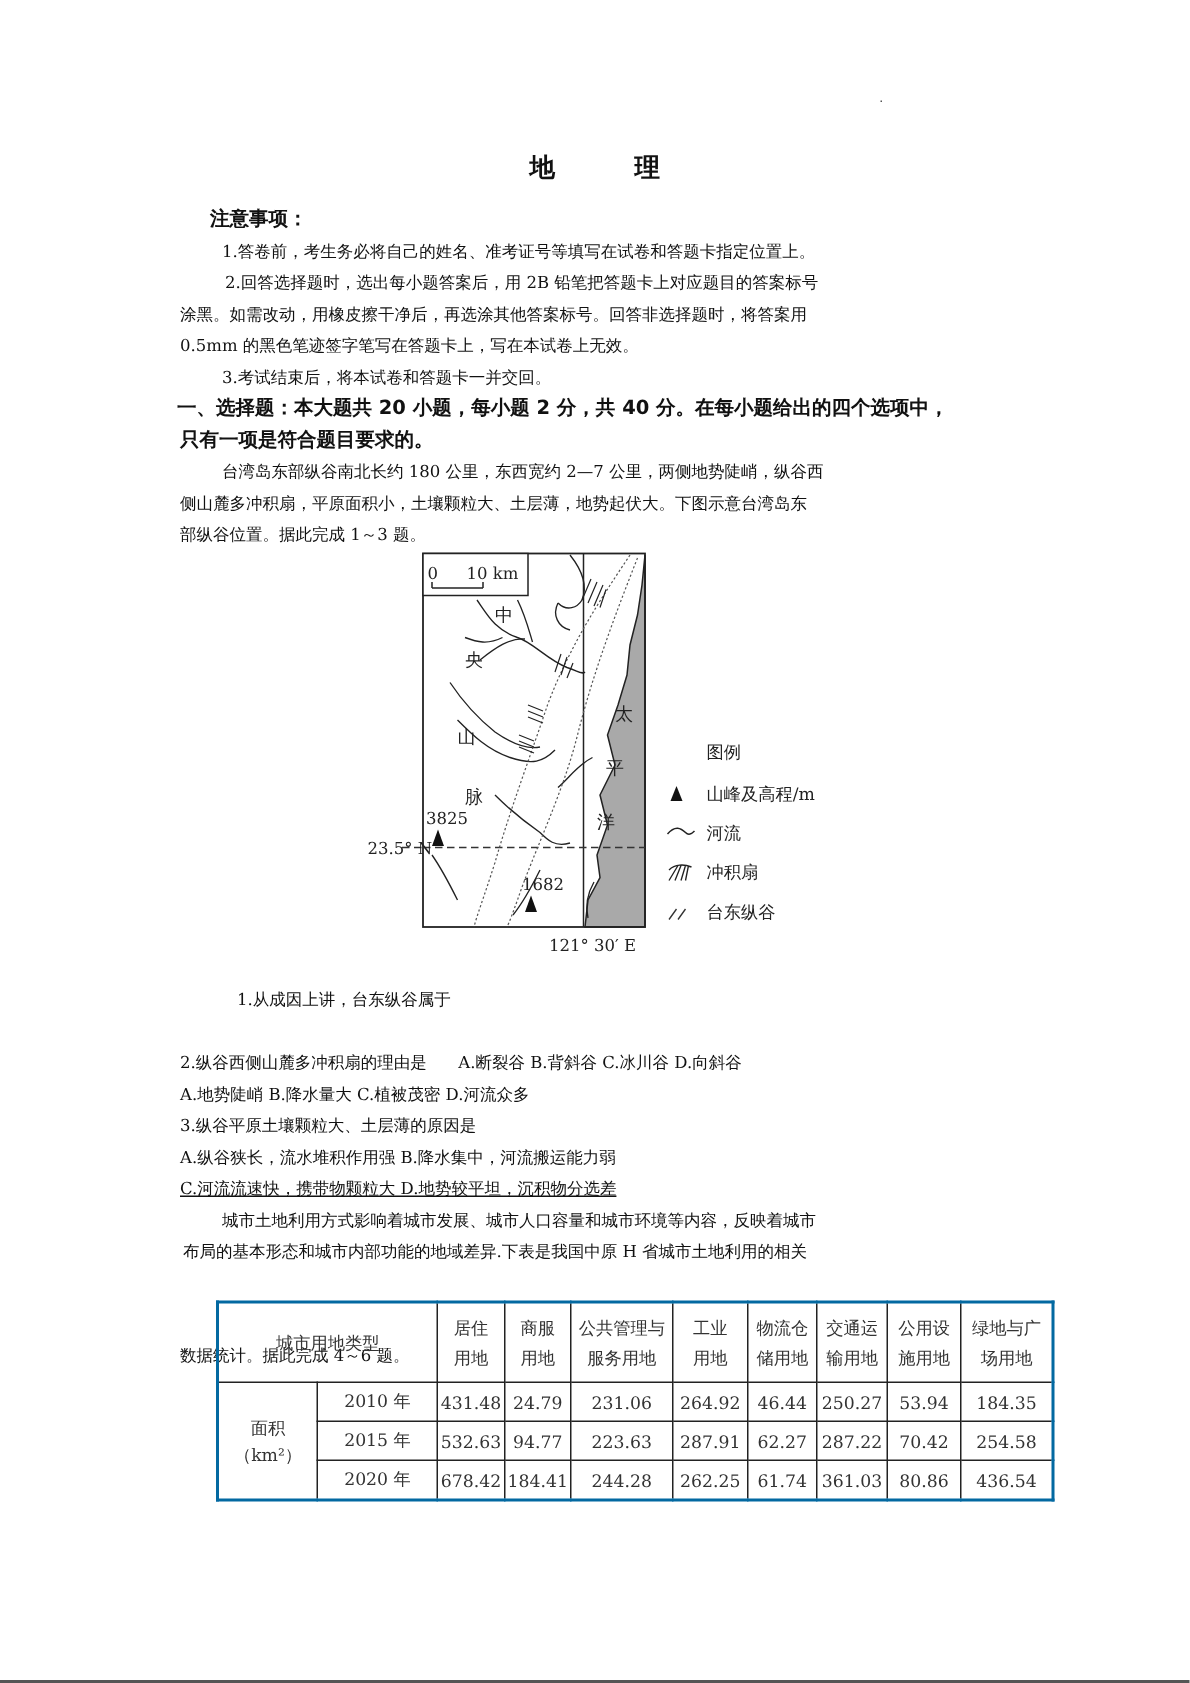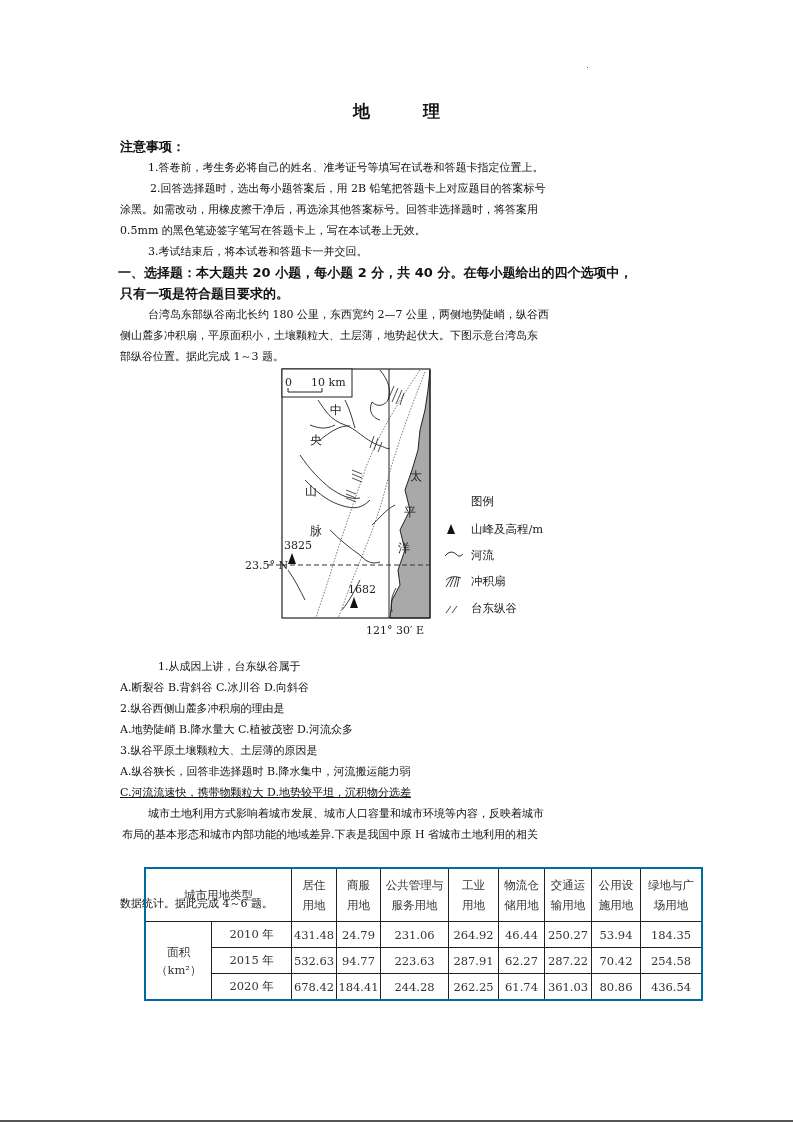--- a/index.html
+++ b/index.html
@@ -23,21 +23,21 @@
   .bottom-line { position:absolute; left:0; bottom:0; width:793px; height:2px; background:#555; }
   .dot { position:absolute; left:587px; top:67px; width:1px; height:1px; background:#555; }
 </style>
 </head>
 <body>
 
 <div class="dot"></div>
 
 <div class="title">地　理</div>
 
-<div class="line bold" style="top:137px;">注意事项：</div>
+<div class="line bold" style="top:137px;margin-left:20px;">注意事项：</div>
 <div class="line indent" style="top:158px;">1.答卷前，考生务必将自己的姓名、准考证号等填写在试卷和答题卡指定位置上。</div>
 <div class="line indent2" style="top:179px;">2.回答选择题时，选出每小题答案后，用 2B 铅笔把答题卡上对应题目的答案标号</div>
 <div class="line" style="top:200px;">涂黑。如需改动，用橡皮擦干净后，再选涂其他答案标号。回答非选择题时，将答案用</div>
 <div class="line" style="top:221px;">0.5mm 的黑色笔迹签字笔写在答题卡上，写在本试卷上无效。</div>
 <div class="line indent" style="top:242px;">3.考试结束后，将本试卷和答题卡一并交回。</div>
 
 <div class="line bold" style="top:263px; left:118px;">一、选择题：本大题共 20 小题，每小题 2 分，共 40 分。在每小题给出的四个选项中，</div>
 <div class="line bold" style="top:284px;">只有一项是符合题目要求的。</div>
 
 <div class="line indent" style="top:305px;">台湾岛东部纵谷南北长约 180 公里，东西宽约 2—7 公里，两侧地势陡峭，纵谷西</div>
@@ -110,25 +110,25 @@
   <text x="471" y="533" font-size="11.5">山峰及高程/m</text>
   <path d="M445,556 C450,550 454,552 457,555 C459,557 461,556 463,554" fill="none" stroke="#222" stroke-width="1"></path>
   <text x="471" y="559" font-size="11.5">河流</text>
   <path d="M446,587 l6,-10 M450,587 l4,-10 M454,587 l3,-10 M457,587 l2,-10 M446,580 C450,576 456,576 461,578" fill="none" stroke="#222" stroke-width="0.9"></path>
   <text x="471" y="585" font-size="11.5">冲积扇</text>
   <path d="M446,613 l5,-7 M452,613 l5,-7" fill="none" stroke="#333" stroke-width="0.9"></path>
   <text x="471" y="612" font-size="11.5">台东纵谷</text>
 </svg>
 
 <div class="line" style="top:657px;margin-left:38px;">1.从成因上讲，台东纵谷属于</div>
-<div class="line" style="top:678px;">A.断裂谷 B.背斜谷 C.冰川谷 D.向斜谷</div>
+<div class="line" style="top:699px;text-align:center;">A.断裂谷 B.背斜谷 C.冰川谷 D.向斜谷</div>
 <div class="line" style="top:699px;">2.纵谷西侧山麓多冲积扇的理由是</div>
 <div class="line" style="top:720px;">A.地势陡峭 B.降水量大 C.植被茂密 D.河流众多</div>
 <div class="line" style="top:741px;">3.纵谷平原土壤颗粒大、土层薄的原因是</div>
-<div class="line" style="top:762px;">A.纵谷狭长，回答非选择题时 B.降水集中，河流搬运能力弱</div>
+<div class="line" style="top:762px;">A.纵谷狭长，流水堆积作用强 B.降水集中，河流搬运能力弱</div>
 <div class="line" style="top:783px;text-decoration:underline;">C.河流流速快，携带物颗粒大 D.地势较平坦，沉积物分选差</div>
 
 <div class="line indent" style="top:804px;">城市土地利用方式影响着城市发展、城市人口容量和城市环境等内容，反映着城市</div>
 <div class="line" style="top:825px; left:122px;">布局的基本形态和城市内部功能的地域差异.下表是我国中原 H 省城市土地利用的相关</div>
 <div class="line" style="top:846px;margin-top:48px;">数据统计。据此完成 4～6 题。</div>
 
 <table class="data">
   <tbody>
       <tr class="hdr">
     <td colspan="2" style="width:145px;">城市用地类型</td>

